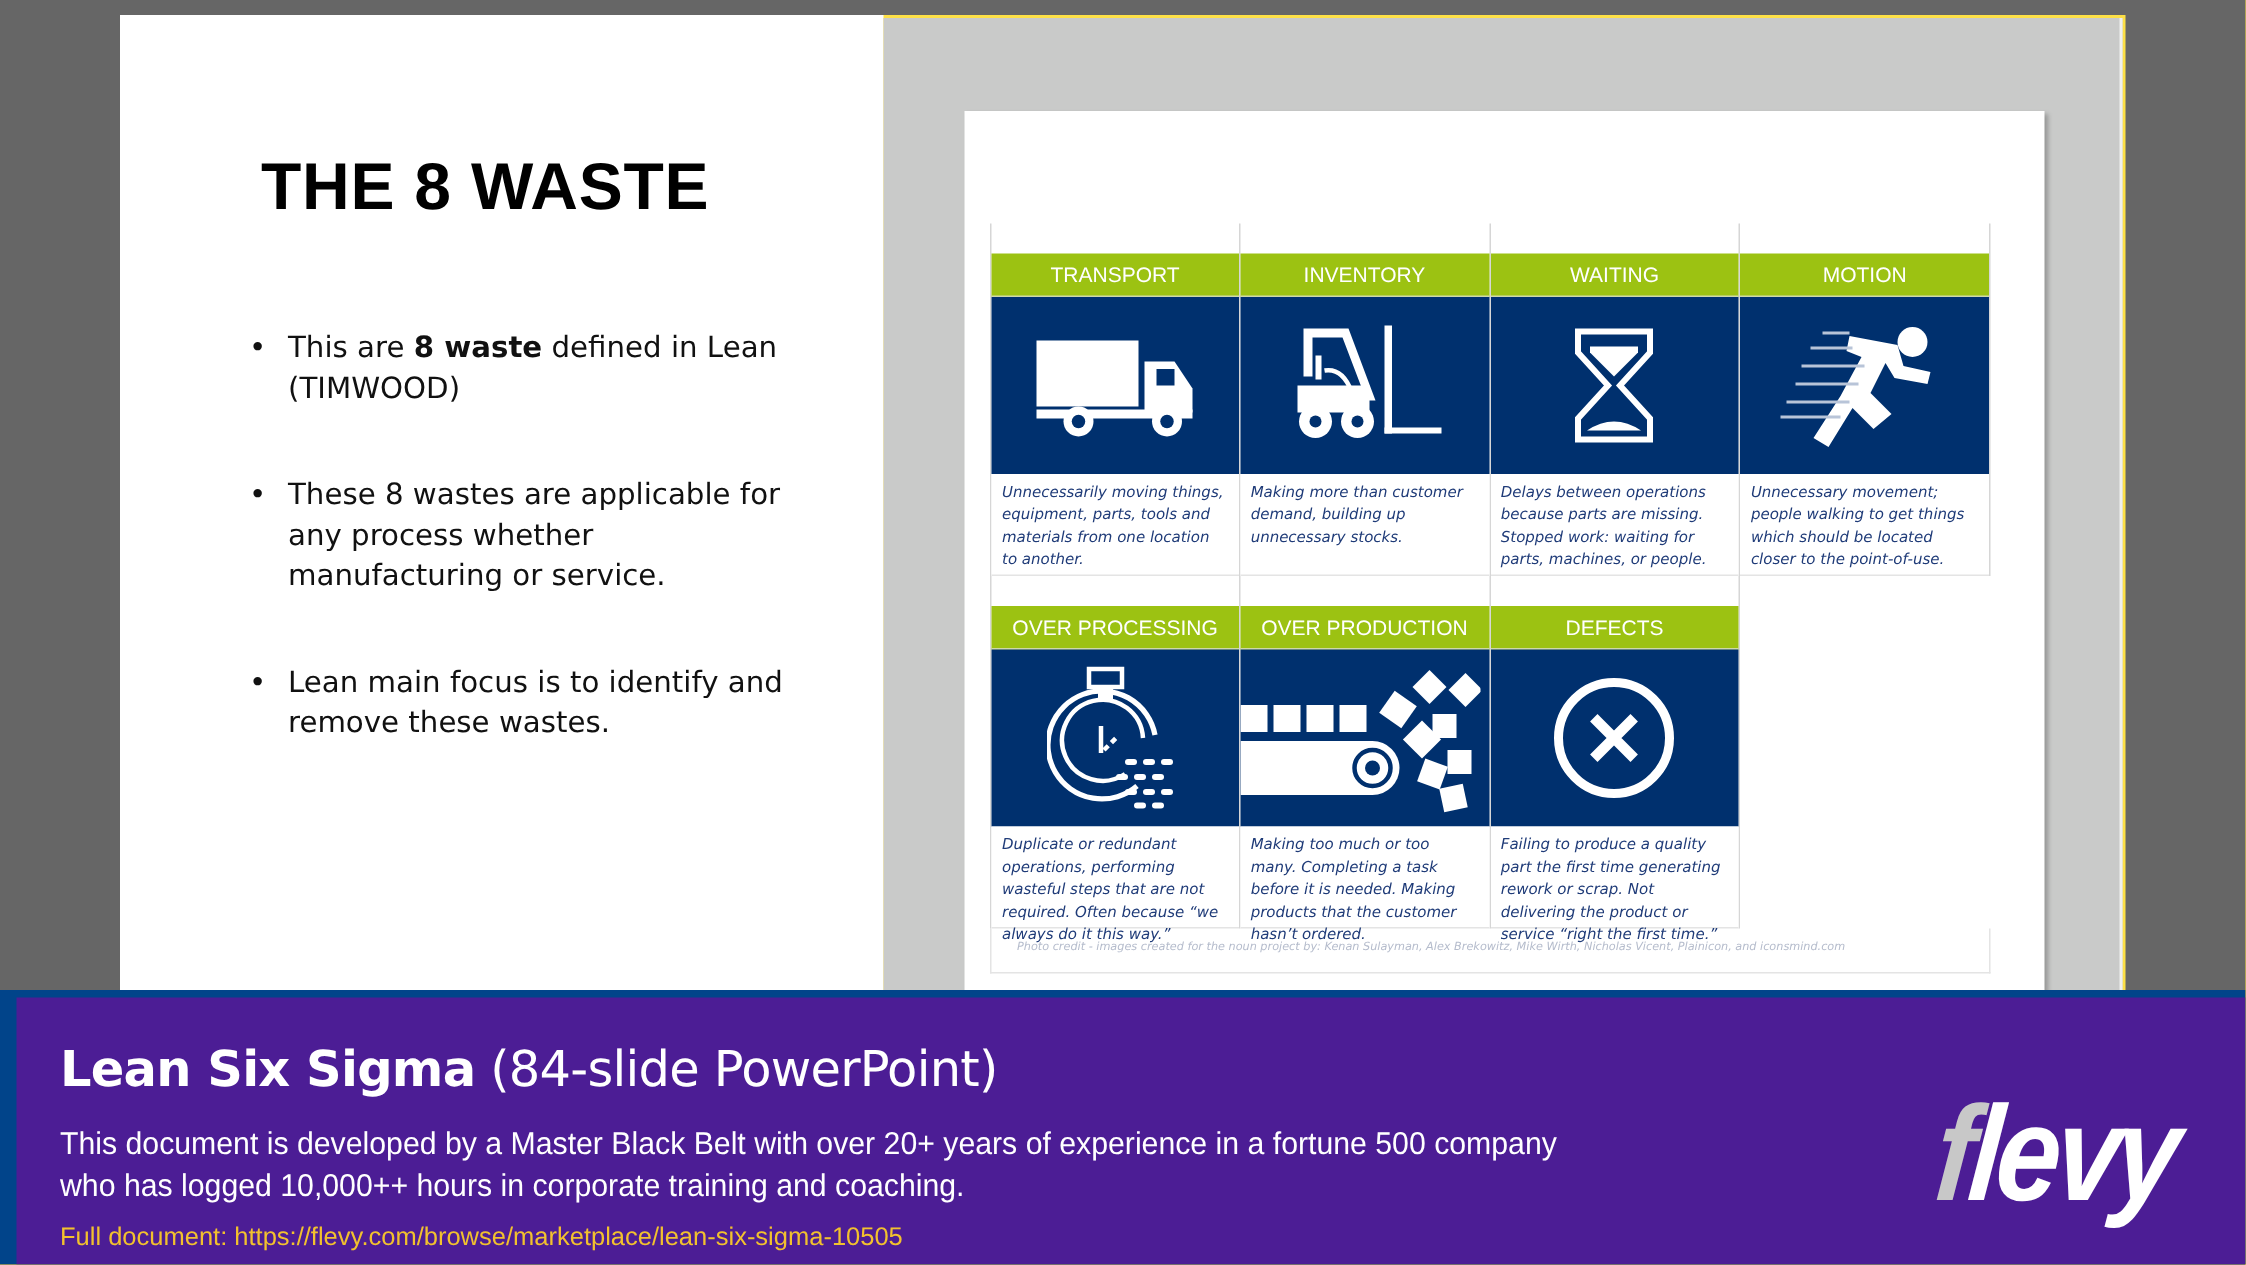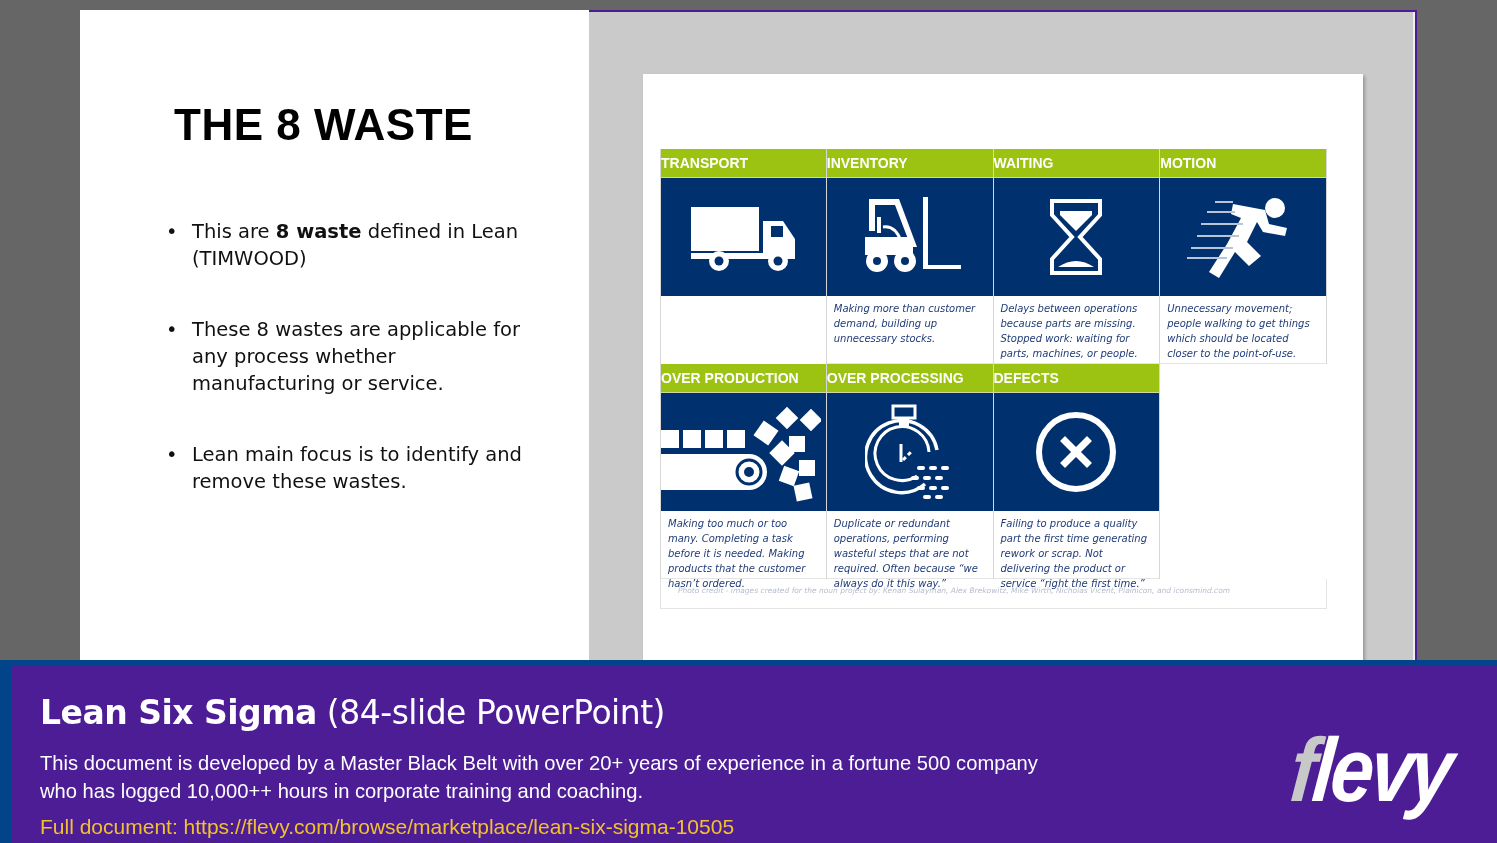--- a/index.html
+++ b/index.html
@@ -1,48 +1,48 @@
 <!DOCTYPE html>
 <html><head>
 <meta charset="utf-8">
 <style>
   * { box-sizing: border-box; margin: 0; padding: 0; }
   html, body { width: 1497px; height: 843px; overflow: hidden; }
   body { background: #666666; position: relative; font-family: "DejaVu Sans", sans-serif; }
 
-  .slide { position: absolute; left: 80px; top: 10px; width: 1337px; height: 660px; background: #4c1d95; }
+  .slide { position: absolute; left: 80px; top: 10px; width: 1337px; height: 660px; background: #fde047; }
   .left-panel { position: absolute; left: 0; top: 0; width: 509px; height: 660px; background: #fff; }
   .right-panel { position: absolute; left: 509px; top: 2px; width: 826px; height: 658px; background: #c9cac9; border-right: 2px solid #f0f0f0; }
 
   .title { position: absolute; left: 94px; top: 90px; font-family: "Liberation Sans", sans-serif; font-weight: bold; font-size: 44px; color: #000; letter-spacing: 0.5px; }
 
   .bullets { position: absolute; left: 86px; top: 208px; width: 360px; list-style: none; }
   .bullets li { position: relative; padding-left: 26px; font-family: "DejaVu Sans", sans-serif; font-size: 19.5px; line-height: 27px; color: #111; margin-bottom: 44px; }
   .bullets li::before { content: "•"; position: absolute; left: 0; top: 0; }
   .bullets li b { font-weight: bold; }
 
   .paper { position: absolute; left: 563px; top: 64px; width: 720px; height: 596px; background: #fff; box-shadow: 2px 2px 3px rgba(0,0,0,0.25); }
 
   .grid { position: absolute; left: 17px; top: 75px; width: 667px; }
   .grid-row { display: flex; }
   .cell { width: 166.75px; border-right: 1px solid #d6d6d6; }
   .cell:first-child { border-left: 1px solid #d6d6d6; }
-  .cell-head { height: 29px; background: #9cc212; color: #fff; font-family: "Liberation Sans", sans-serif; font-weight: bold; font-size: 14px; text-align: left; line-height: 29px; border-bottom: 1px solid #cfd9a8; }
+  .cell-head { height: 29px; background: #9cc212; color: #fff; font-family: "Liberation Sans", sans-serif; font-weight: normal; font-size: 14px; text-align: center; line-height: 29px; border-bottom: 1px solid #cfd9a8; margin-top: 20px; }
   .cell-icon { height: 118px; background: #00306e; display: flex; align-items: center; justify-content: center; }
   .cell-icon svg { display: block; }
   .cell-desc { height: 68px; padding: 5px 7px; font-family: "DejaVu Sans", sans-serif; font-style: italic; font-size: 10px; line-height: 15px; color: #1f3b78; background: #fff; border-bottom: 1px solid #e4e4e4; }
   .credit { width: 667px; height: 30px; border: 1px solid #e4e4e4; border-top: none; padding: 7px 17px; font-family: "DejaVu Sans", sans-serif; font-style: italic; font-size: 7.5px; color: #b5bccc; }
 
   .banner { position: absolute; left: 0; top: 660px; width: 1497px; height: 183px; background: #01448a; }
   .banner-inner { position: absolute; left: 11px; top: 5px; width: 1486px; height: 178px; background: #4c1d95; }
   .banner-title { position: absolute; left: 29px; top: 28px; font-family: "DejaVu Sans", sans-serif; font-size: 33px; color: #fff; white-space: nowrap; letter-spacing: -0.5px; }
   .banner-title b { font-weight: bold; }
   .banner-title .light { font-weight: normal; }
   .banner-desc { position: absolute; left: 29px; top: 84px; width: 1050px; font-family: "Liberation Sans", sans-serif; font-size: 21px; line-height: 28px; color: #fff; transform: scaleX(0.96); transform-origin: left; }
-  .banner-link { position: absolute; left: 29px; top: 150px; font-family: "Liberation Sans", sans-serif; font-size: 21px; color: #f2c12e; }
+  .banner-link { position: absolute; left: 29px; top: 150px; font-family: "Liberation Sans", sans-serif; font-size: 17px; color: #f2c12e; }
   .logo { position: absolute; left: 1280px; top: 60px; font-family: "Liberation Sans", sans-serif; font-weight: bold; font-style: italic; font-size: 90px; letter-spacing: -4px; line-height: 1; transform: scaleX(0.86) skewX(-6deg); transform-origin: left; }
   .logo .f { color: #c8c8c8; }
   .logo .rest { color: #ffffff; }
 </style>
 </head>
 <body>
 
 <div class="slide">
   <div class="left-panel">
     <h1 class="title">THE 8 WASTE</h1>
@@ -66,20 +66,21 @@
               <rect x="8" y="10" width="68" height="44" fill="#fff"></rect>
               <path d="M80 24 H100 L112 42 V58 H80 Z" fill="#fff"></path>
               <rect x="88" y="29" width="12" height="11" fill="#00306e"></rect>
               <path d="M8 56 H112 V62 H8 Z" fill="#fff"></path>
               <circle cx="36" cy="64" r="10" fill="#fff"></circle>
                 <circle cx="36" cy="64" r="4.5" fill="#00306e"></circle>
               <circle cx="95" cy="64" r="10" fill="#fff"></circle>
                 <circle cx="95" cy="64" r="4.5" fill="#00306e"></circle>
             </svg>
           </div>
+          <div class="cell-desc">Unnecessarily moving things, equipment, parts, tools and materials from one location to another.</div>
         </div>
         <div class="cell">
           <div class="cell-head">INVENTORY</div>
           <div class="cell-icon">
             <svg width="110" height="84" viewBox="0 0 110 84">
               <path d="M14 4 H44 L62 52 H56 L40 10 H20 V36 H14 Z" fill="#fff"></path>
               <rect x="22" y="22" width="4" height="16" fill="#fff"></rect>
               <path d="M28 32 Q40 30 46 46" stroke="#fff" stroke-width="3" fill="none"></path>
               <path d="M10 42 H58 V60 H10 Z" fill="#fff"></path>
               <circle cx="22" cy="66" r="11" fill="#fff"></circle>
@@ -117,43 +118,20 @@
                 <line x1="8" y1="54" x2="50" y2="54"></line>
                   <line x1="4" y1="64" x2="44" y2="64"></line>
               </g>
             </svg>
           </div>
           <div class="cell-desc">Unnecessary movement; people walking to get things which should be located closer to the point-of-use.</div>
         </div>
       </div>
 
       <div class="grid-row">
-        <div class="cell">
-          <div class="cell-head">OVER PRODUCTION</div>
-          <div class="cell-icon" style="justify-content:flex-start;">
-            <svg width="160" height="100" viewBox="0 0 160 100">
-              <rect x="0" y="28" width="18" height="18" fill="#fff"></rect>
-              <rect x="22" y="28" width="18" height="18" fill="#fff"></rect>
-              <rect x="44" y="28" width="18" height="18" fill="#fff"></rect>
-              <rect x="66" y="28" width="18" height="18" fill="#fff"></rect>
-              <path d="M0 52 H88 A18 18 0 0 1 88 88 H0 Z" fill="#fff"></path>
-              <circle cx="88" cy="70" r="12" fill="none" stroke="#00306e" stroke-width="3"></circle>
-              <circle cx="88" cy="70" r="5" fill="#00306e"></circle>
-              <rect x="96" y="22" width="18" height="18" fill="#fff" transform="rotate(35 105 31)"></rect>
-              <rect x="118" y="8" width="16" height="16" fill="#fff" transform="rotate(45 126 16)"></rect>
-              <rect x="142" y="10" width="16" height="16" fill="#fff" transform="rotate(45 150 18)"></rect>
-              <rect x="128" y="34" width="16" height="16" fill="#fff"></rect>
-              <rect x="112" y="42" width="18" height="18" fill="#fff" transform="rotate(45 121 51)"></rect>
-              <rect x="138" y="58" width="16" height="16" fill="#fff"></rect>
-              <rect x="120" y="66" width="16" height="16" fill="#fff" transform="rotate(20 128 74)"></rect>
-              <rect x="134" y="82" width="16" height="16" fill="#fff" transform="rotate(-12 142 90)"></rect>
-            </svg>
-          </div>
-          <div class="cell-desc">Making too much or too many. Completing a task before it is needed. Making products that the customer hasn’t ordered.</div>
-        </div>
         <div class="cell">
           <div class="cell-head">OVER PROCESSING</div>
           <div class="cell-icon">
             <svg width="90" height="96" viewBox="0 0 90 96">
               <rect x="28" y="2" width="22" height="12" fill="none" stroke="#fff" stroke-width="3"></rect>
               <rect x="34" y="14" width="10" height="8" fill="#fff"></rect>
               <path d="M60 80 A36 36 0 1 1 72 46" fill="none" stroke="#fff" stroke-width="3.5"></path>
               <path d="M52 72 A27 27 0 1 1 64 48" fill="none" stroke="#fff" stroke-width="3"></path>
               <line x1="36" y1="40" x2="36" y2="58" stroke="#fff" stroke-width="3"></line>
               <line x1="38" y1="56" x2="46" y2="48" stroke="#fff" stroke-width="3" stroke-dasharray="4 3"></line>
@@ -168,20 +146,43 @@
                   <rect x="64" y="82" width="8" height="4" rx="2"></rect>
                   <rect x="76" y="82" width="8" height="4" rx="2"></rect>
                 <rect x="58" y="91" width="8" height="4" rx="2"></rect>
                   <rect x="70" y="91" width="8" height="4" rx="2"></rect>
               </g>
             </svg>
           </div>
           <div class="cell-desc">Duplicate or redundant operations, performing wasteful steps that are not required. Often because “we always do it this way.”</div>
         </div>
         <div class="cell">
+          <div class="cell-head">OVER PRODUCTION</div>
+          <div class="cell-icon" style="justify-content:flex-start;">
+            <svg width="160" height="100" viewBox="0 0 160 100">
+              <rect x="0" y="28" width="18" height="18" fill="#fff"></rect>
+              <rect x="22" y="28" width="18" height="18" fill="#fff"></rect>
+              <rect x="44" y="28" width="18" height="18" fill="#fff"></rect>
+              <rect x="66" y="28" width="18" height="18" fill="#fff"></rect>
+              <path d="M0 52 H88 A18 18 0 0 1 88 88 H0 Z" fill="#fff"></path>
+              <circle cx="88" cy="70" r="12" fill="none" stroke="#00306e" stroke-width="3"></circle>
+              <circle cx="88" cy="70" r="5" fill="#00306e"></circle>
+              <rect x="96" y="22" width="18" height="18" fill="#fff" transform="rotate(35 105 31)"></rect>
+              <rect x="118" y="8" width="16" height="16" fill="#fff" transform="rotate(45 126 16)"></rect>
+              <rect x="142" y="10" width="16" height="16" fill="#fff" transform="rotate(45 150 18)"></rect>
+              <rect x="128" y="34" width="16" height="16" fill="#fff"></rect>
+              <rect x="112" y="42" width="18" height="18" fill="#fff" transform="rotate(45 121 51)"></rect>
+              <rect x="138" y="58" width="16" height="16" fill="#fff"></rect>
+              <rect x="120" y="66" width="16" height="16" fill="#fff" transform="rotate(20 128 74)"></rect>
+              <rect x="134" y="82" width="16" height="16" fill="#fff" transform="rotate(-12 142 90)"></rect>
+            </svg>
+          </div>
+          <div class="cell-desc">Making too much or too many. Completing a task before it is needed. Making products that the customer hasn’t ordered.</div>
+        </div>
+        <div class="cell">
           <div class="cell-head">DEFECTS</div>
           <div class="cell-icon">
             <svg width="86" height="86" viewBox="0 0 86 86">
               <circle cx="43" cy="43" r="37" fill="none" stroke="#fff" stroke-width="6"></circle>
               <path d="M32 32 L54 54 M54 32 L32 54" stroke="#fff" stroke-width="7" stroke-linecap="square"></path>
             </svg>
           </div>
           <div class="cell-desc">Failing to produce a quality part the first time generating rework or scrap. Not delivering the product  or service “right the first time.”</div>
         </div>
       </div>

